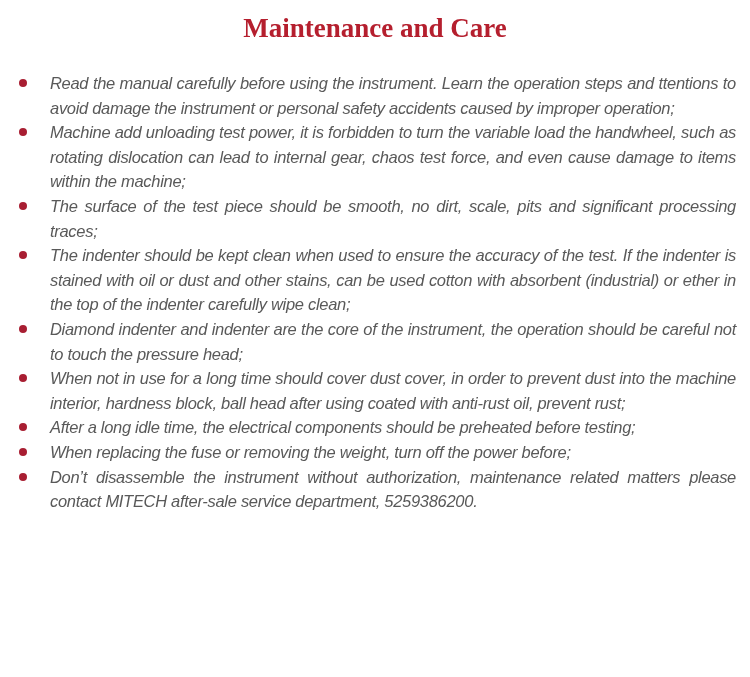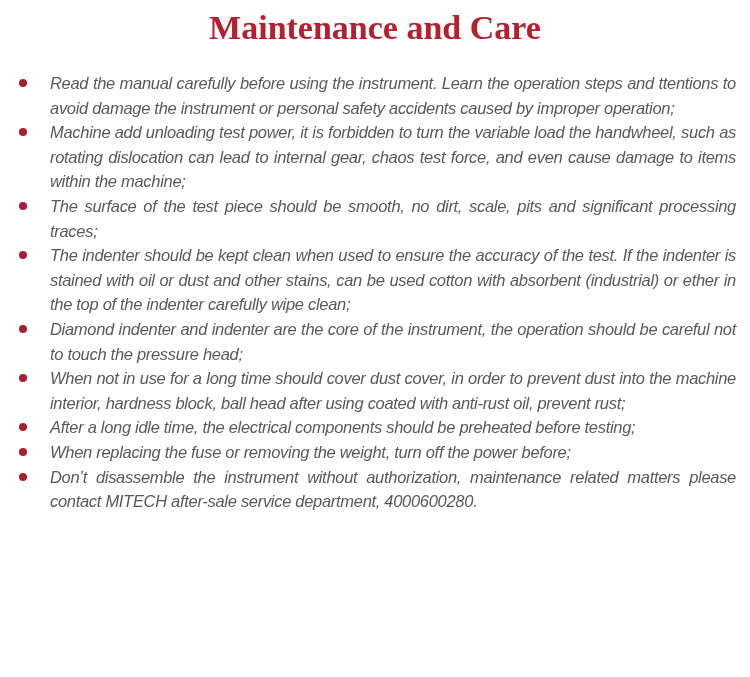--- a/index.html
+++ b/index.html
@@ -18,21 +18,21 @@
     width: 750px;
     height: 677px;
     background: #ffffff;
   }
   .page-title {
     margin: 0;
     padding-top: 13px;
     text-align: center;
     font-family: "Liberation Serif", serif;
     font-weight: bold;
-    font-size: 34px;
+    font-size: 27px;
     line-height: 30px;
     color: var(--title-color, #b51f2e);
     letter-spacing: 0px;
   }
   ul.maintenance-list {
     margin: 28px 14px 0 0;
     padding: 0 0 0 50px;
     list-style: none;
   }
   ul.maintenance-list li {
@@ -63,15 +63,15 @@
 
   <ul class="maintenance-list">
     <li><span>Read the manual carefully before using the instrument. Learn the operation steps and ttentions to avoid damage the instrument or personal safety accidents caused by improper operation;</span></li>
     <li><span>Machine add unloading test power, it is forbidden to turn the variable load the handwheel, such as rotating dislocation can lead to internal gear, chaos test force, and even cause damage to items within the machine;</span></li>
     <li><span>The surface of the test piece should be smooth, no dirt, scale, pits and significant processing traces;</span></li>
     <li><span>The indenter should be kept clean when used to ensure the accuracy of the test. If the indenter is stained with oil or dust and other stains, can be used cotton with absorbent (industrial) or ether in the top of the indenter carefully wipe clean;</span></li>
     <li><span>Diamond indenter and indenter are the core of the instrument, the operation should be careful not to touch the pressure head;</span></li>
     <li><span>When not in use for a long time should cover dust cover, in order to prevent dust into the machine interior, hardness block, ball head after using coated with anti-rust oil, prevent rust;</span></li>
     <li><span>After a long idle time, the electrical components should be preheated before testing;</span></li>
     <li><span>When replacing the fuse or removing the weight, turn off the power before;</span></li>
-    <li><span>Don’t disassemble the instrument without authorization, maintenance related matters please contact MITECH after-sale service department, 4000600280.</span></li>
+    <li><span>Don’t disassemble the instrument without authorization, maintenance related matters please contact MITECH after-sale service department, 5259386200.</span></li>
   </ul>
 </div>
 
 </body></html>

